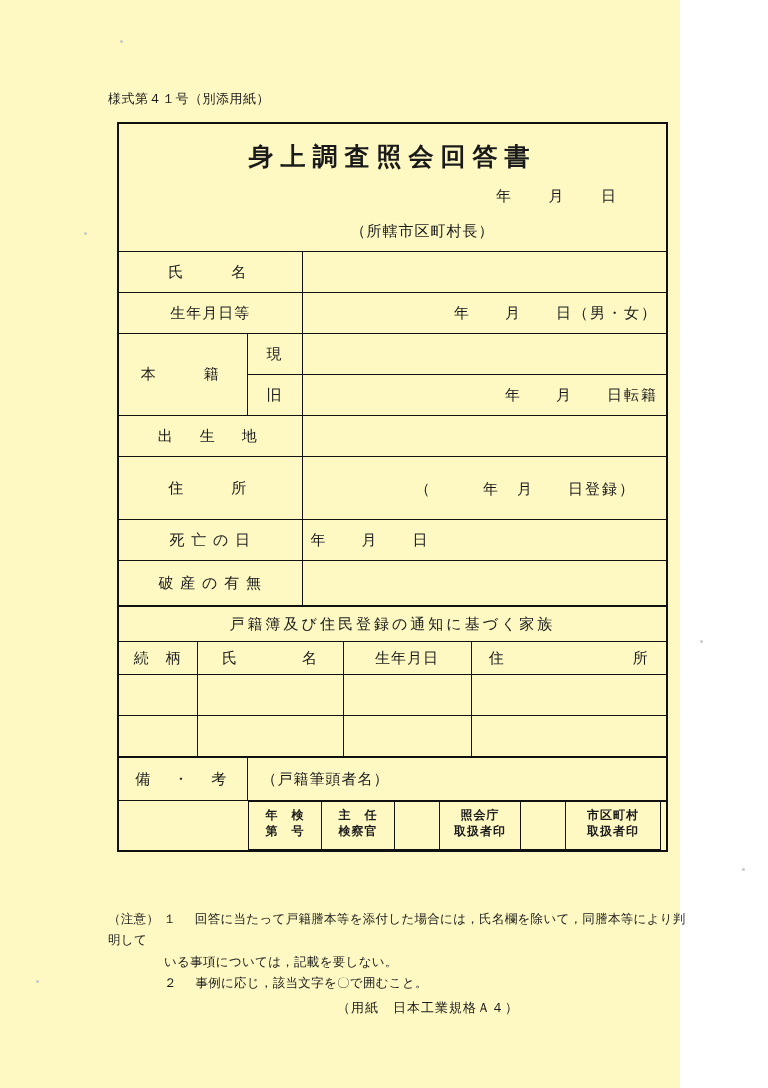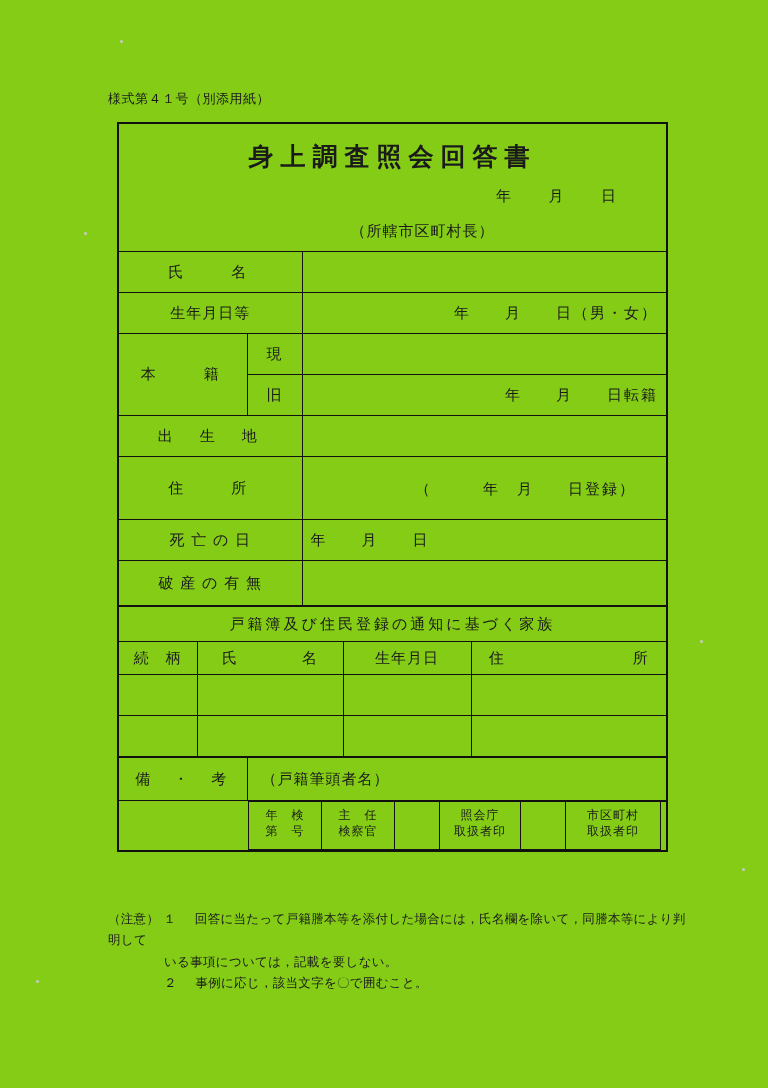--- a/index.html
+++ b/index.html
@@ -10,23 +10,23 @@
   body {
     width: 768px;
     height: 1088px;
     font-family: "DejaVu Sans", "Liberation Sans", sans-serif;
     color: #1a1a1a;
     position: relative;
     overflow: hidden;
   }
   .page {
     position: relative;
-    width: 768px;
+    width: 680px;
     height: 1088px;
-    background: #84cc16;
+    background: #fef9c3;
   }
 
   
   .form-number {
     position: absolute;
     left: 108px;
     top: 90px;
     font-size: 13px;
     letter-spacing: 0.5px;
     white-space: nowrap;
@@ -142,20 +142,21 @@
     bottom: 20px;
     font-size: 15px;
     letter-spacing: 2px;
   }
 
   
   .stamp-row {
     display: flex;
     margin-left: 129px;
     border-top: 1px solid #111;
+    font-weight: bold;
   }
   .stamp-cell {
     border-left: 1px solid #111;
     border-right: 1px solid #111;
     border-bottom: 1px solid #111;
     box-sizing: border-box;
     height: 48px;
     font-size: 12px;
     line-height: 1.35;
     text-align: center;
@@ -350,15 +351,16 @@
       <span>１</span>
       <span style="display:inline-block;width:10px;"></span>
       <span>回答に当たって戸籍謄本等を添付した場合には，氏名欄を除いて，同謄本等により判明して</span>
       <span class="n-line2" style="padding-left:56px;">いる事項については，記載を要しない。</span>
     </div>
     <div class="n-line2" style="padding-left:56px;">
       <span>２</span>
       <span style="display:inline-block;width:10px;"></span>
       <span>事例に応じ，該当文字を〇で囲むこと。</span>
     </div>
+    <div class="paper-std">（用紙　日本工業規格Ａ４）</div>
   </div>
 
 </div>
 
 </body></html>

